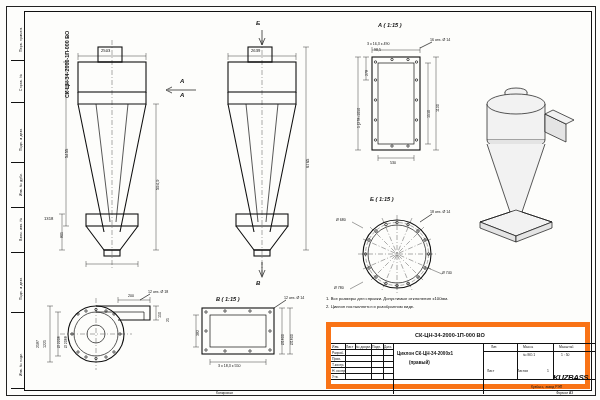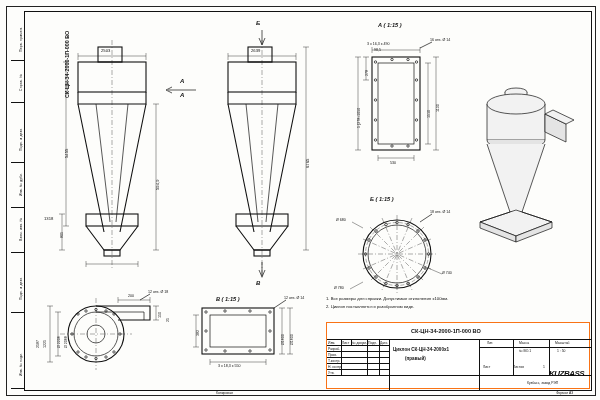--- a/index.html
+++ b/index.html
@@ -17,21 +17,21 @@
   .lbl.it{font-style:italic;}
   .rot90{transform-origin:0 0;transform:rotate(-90deg);}
   svg{position:absolute;left:0;top:0;overflow:visible;}
   .ln{stroke:#111;stroke-width:.7;fill:none;}
   .ln-th{stroke:#111;stroke-width:1.1;fill:none;}
   .dim{stroke:#111;stroke-width:.4;fill:none;}
   .cl{stroke:#111;stroke-width:.35;fill:none;stroke-dasharray:5 2 1 2;}
   .sh3d{fill:#f2f2f2;stroke:#111;stroke-width:.7;}
   .sh3dd{fill:#e4e4e4;stroke:#111;stroke-width:.7;}
   
-  .tb{position:absolute;border:1px solid #f97316;box-sizing:border-box;}
+  .tb{position:absolute;border:5px solid #f97316;box-sizing:border-box;}
   .tb-line{position:absolute;background:#111;}
   .tbtxt{position:absolute;font-size:3.4px;white-space:nowrap;}
   .tbtxt.b{font-weight:bold;}
   .notes{position:absolute;font-size:4.2px;line-height:7px;white-space:nowrap;}
   .logo{position:absolute;font-weight:bold;font-style:italic;font-size:9px;letter-spacing:-.5px;}
 </style>
 </head>
 <body>
 
 <div id="sheet">

